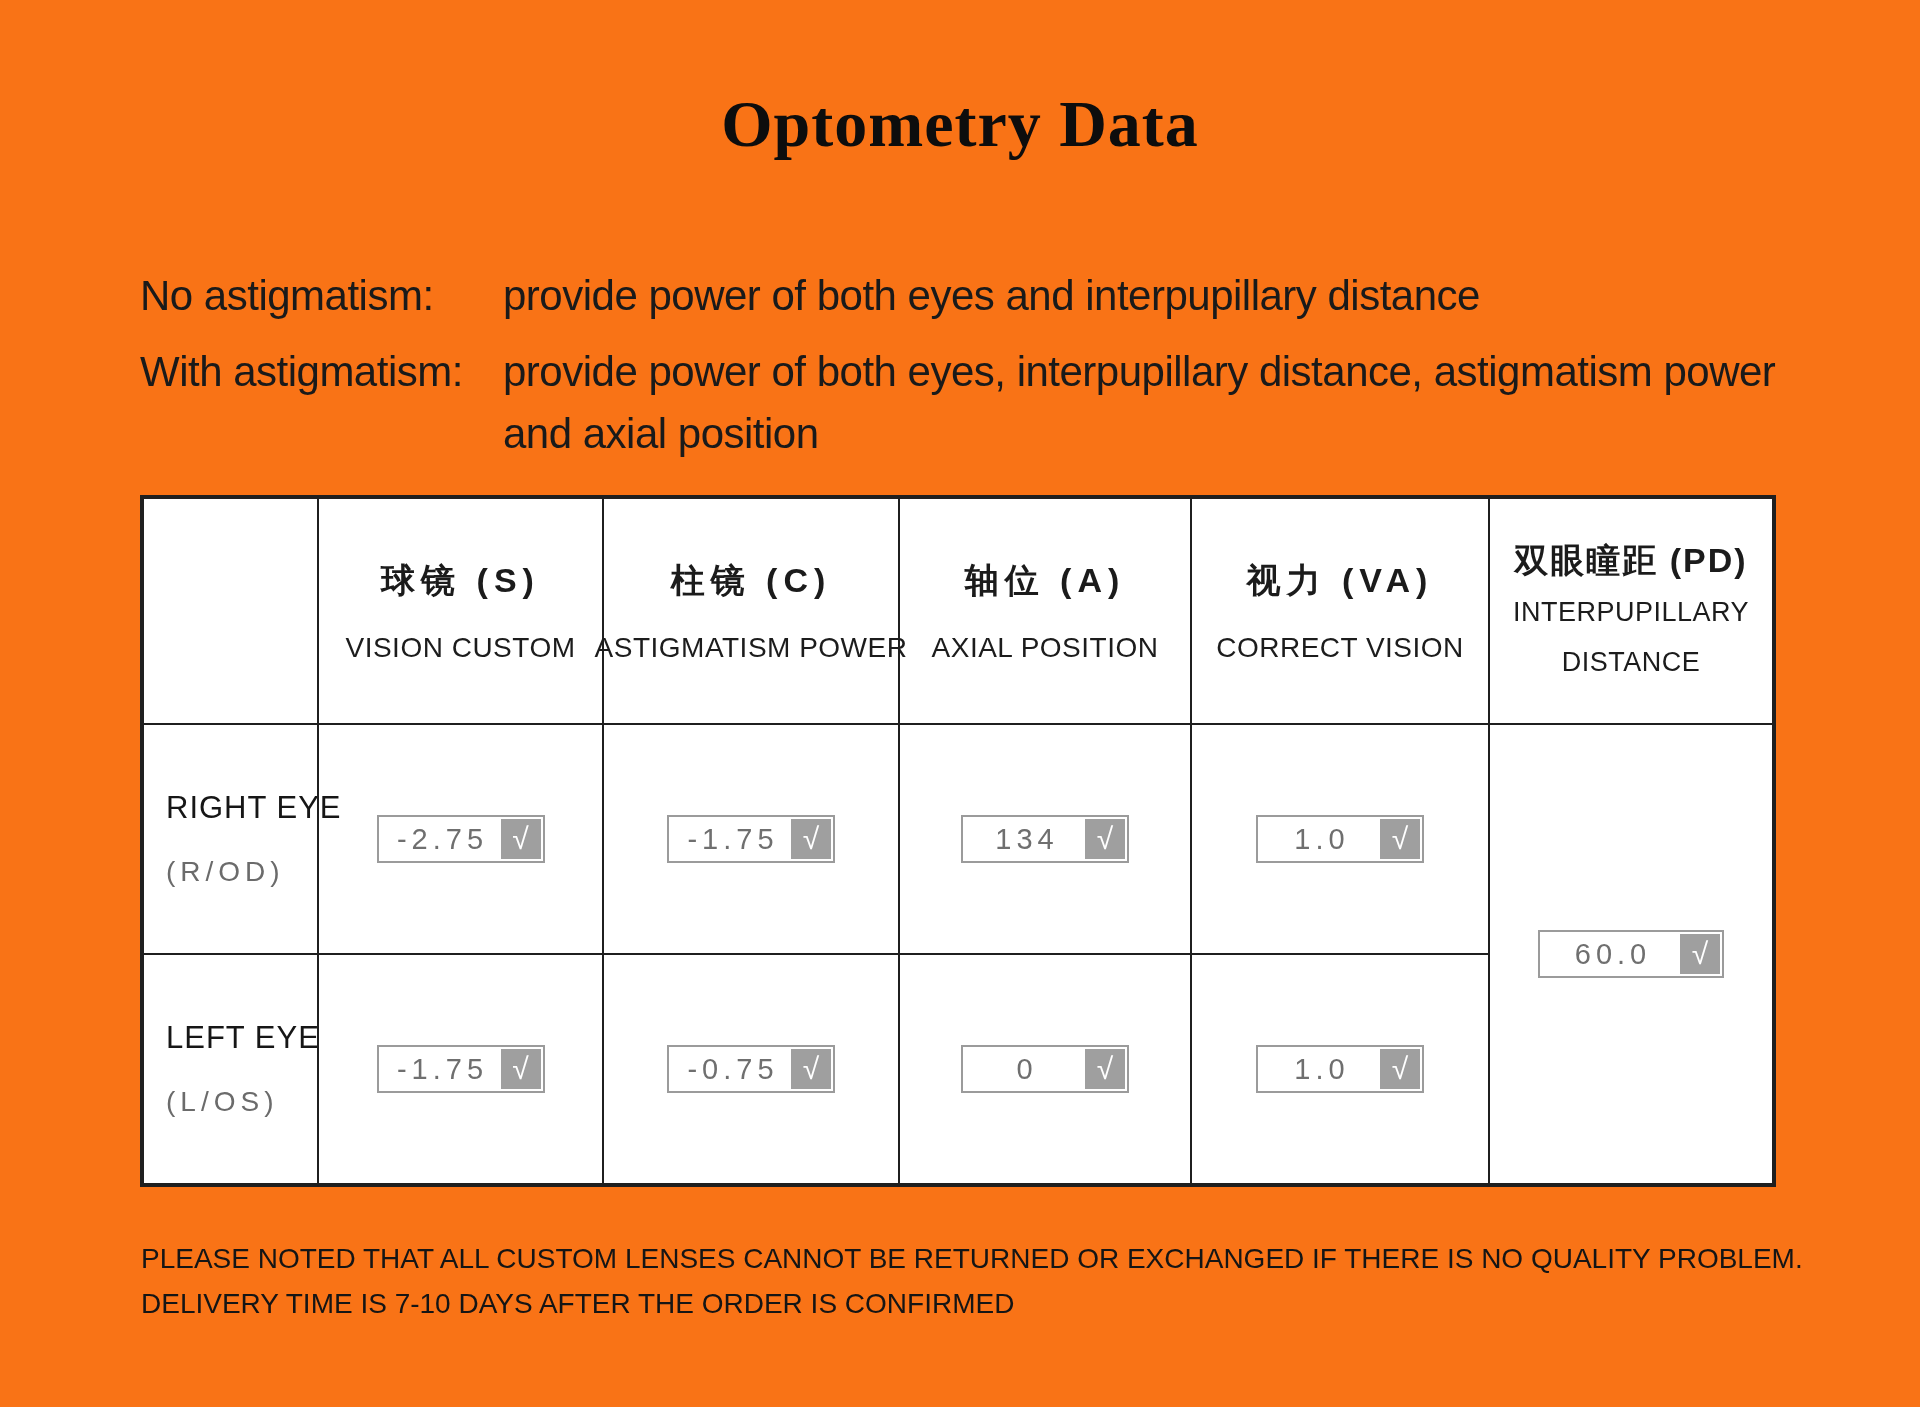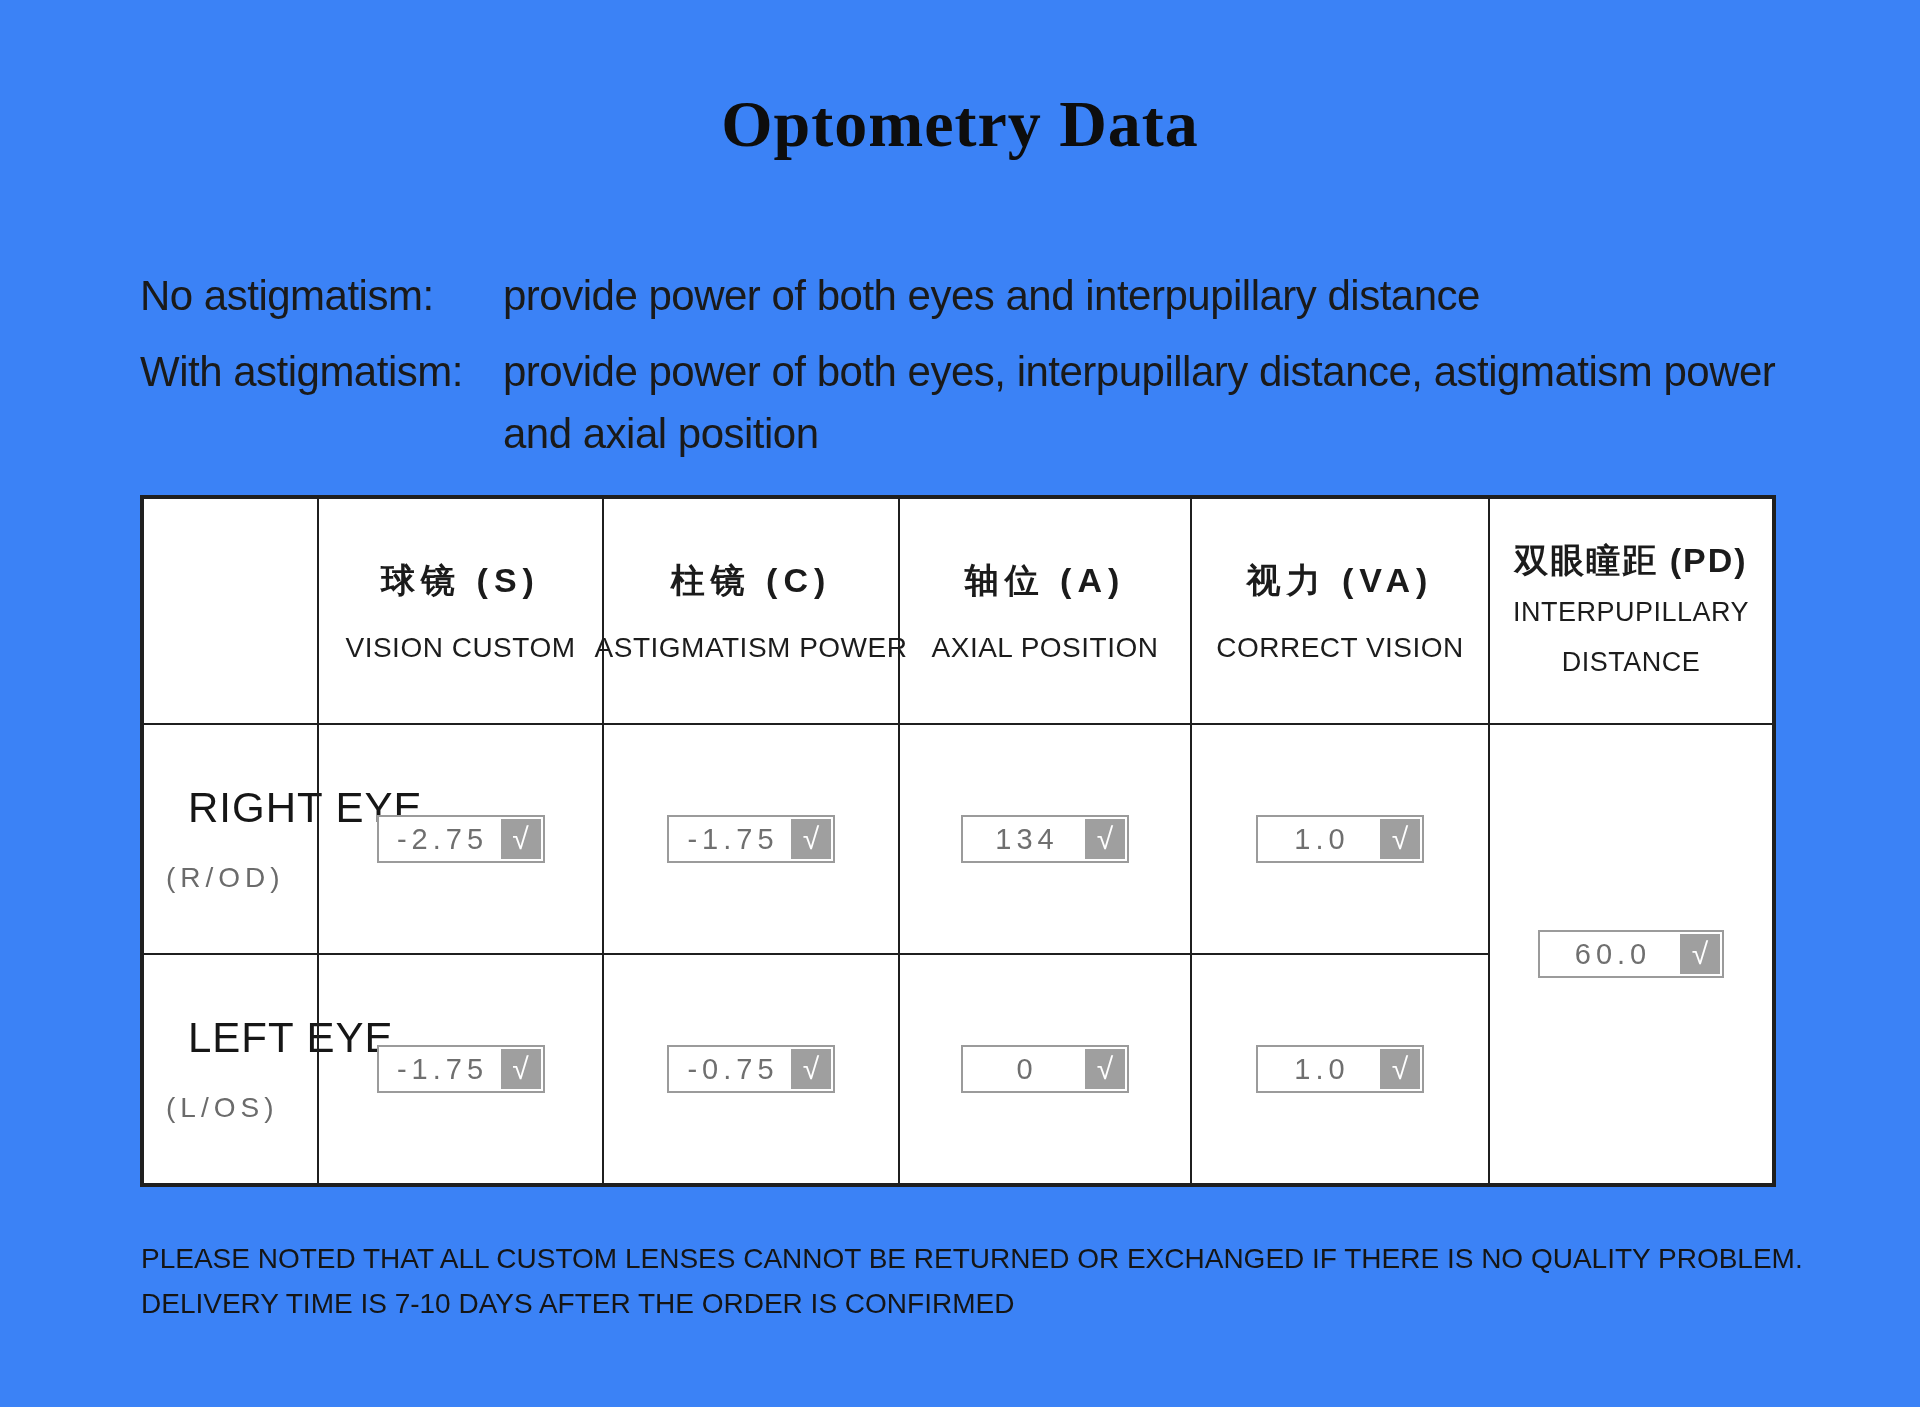--- a/index.html
+++ b/index.html
@@ -2,21 +2,21 @@
 <html><head>
 <meta charset="utf-8">
 <style>
   * { margin: 0; padding: 0; box-sizing: border-box; }
   html, body { background: #ffffff; }
   body { font-family: "Liberation Sans", sans-serif; color: #1a1a1a; }
   .page {
     position: relative;
     width: 1920px;
     height: 1407px;
-    background: #3b82f6;
+    background: #f97316;
     overflow: hidden;
   }
 
   
   .title {
     position: absolute;
     top: 86px;
     left: 0;
     width: 1920px;
     text-align: center;
@@ -62,21 +62,21 @@
   .hcell.pd .h-cn { letter-spacing: 2px; }
   .hcell.pd .h-en { font-size: 27px; line-height: 44px; }
 
   .eyecell {
     flex-direction: column;
     align-items: flex-start;
     justify-content: center;
     gap: 30px;
     padding-left: 22px;
   }
-  .eye-label { font-size: 42px; letter-spacing: 1px; color: #161616; white-space: nowrap; margin-left: 22px; }
+  .eye-label { font-size: 31px; letter-spacing: 1px; color: #161616; white-space: nowrap; }
   .eye-sub   { font-size: 28px; letter-spacing: 5px; color: #6b6b6b; white-space: nowrap; }
 
   
   .vbox {
     width: 168px;
     height: 48px;
     border: 2px solid #9b9b9b;
     background: #ffffff;
     display: flex;
     align-items: center;

